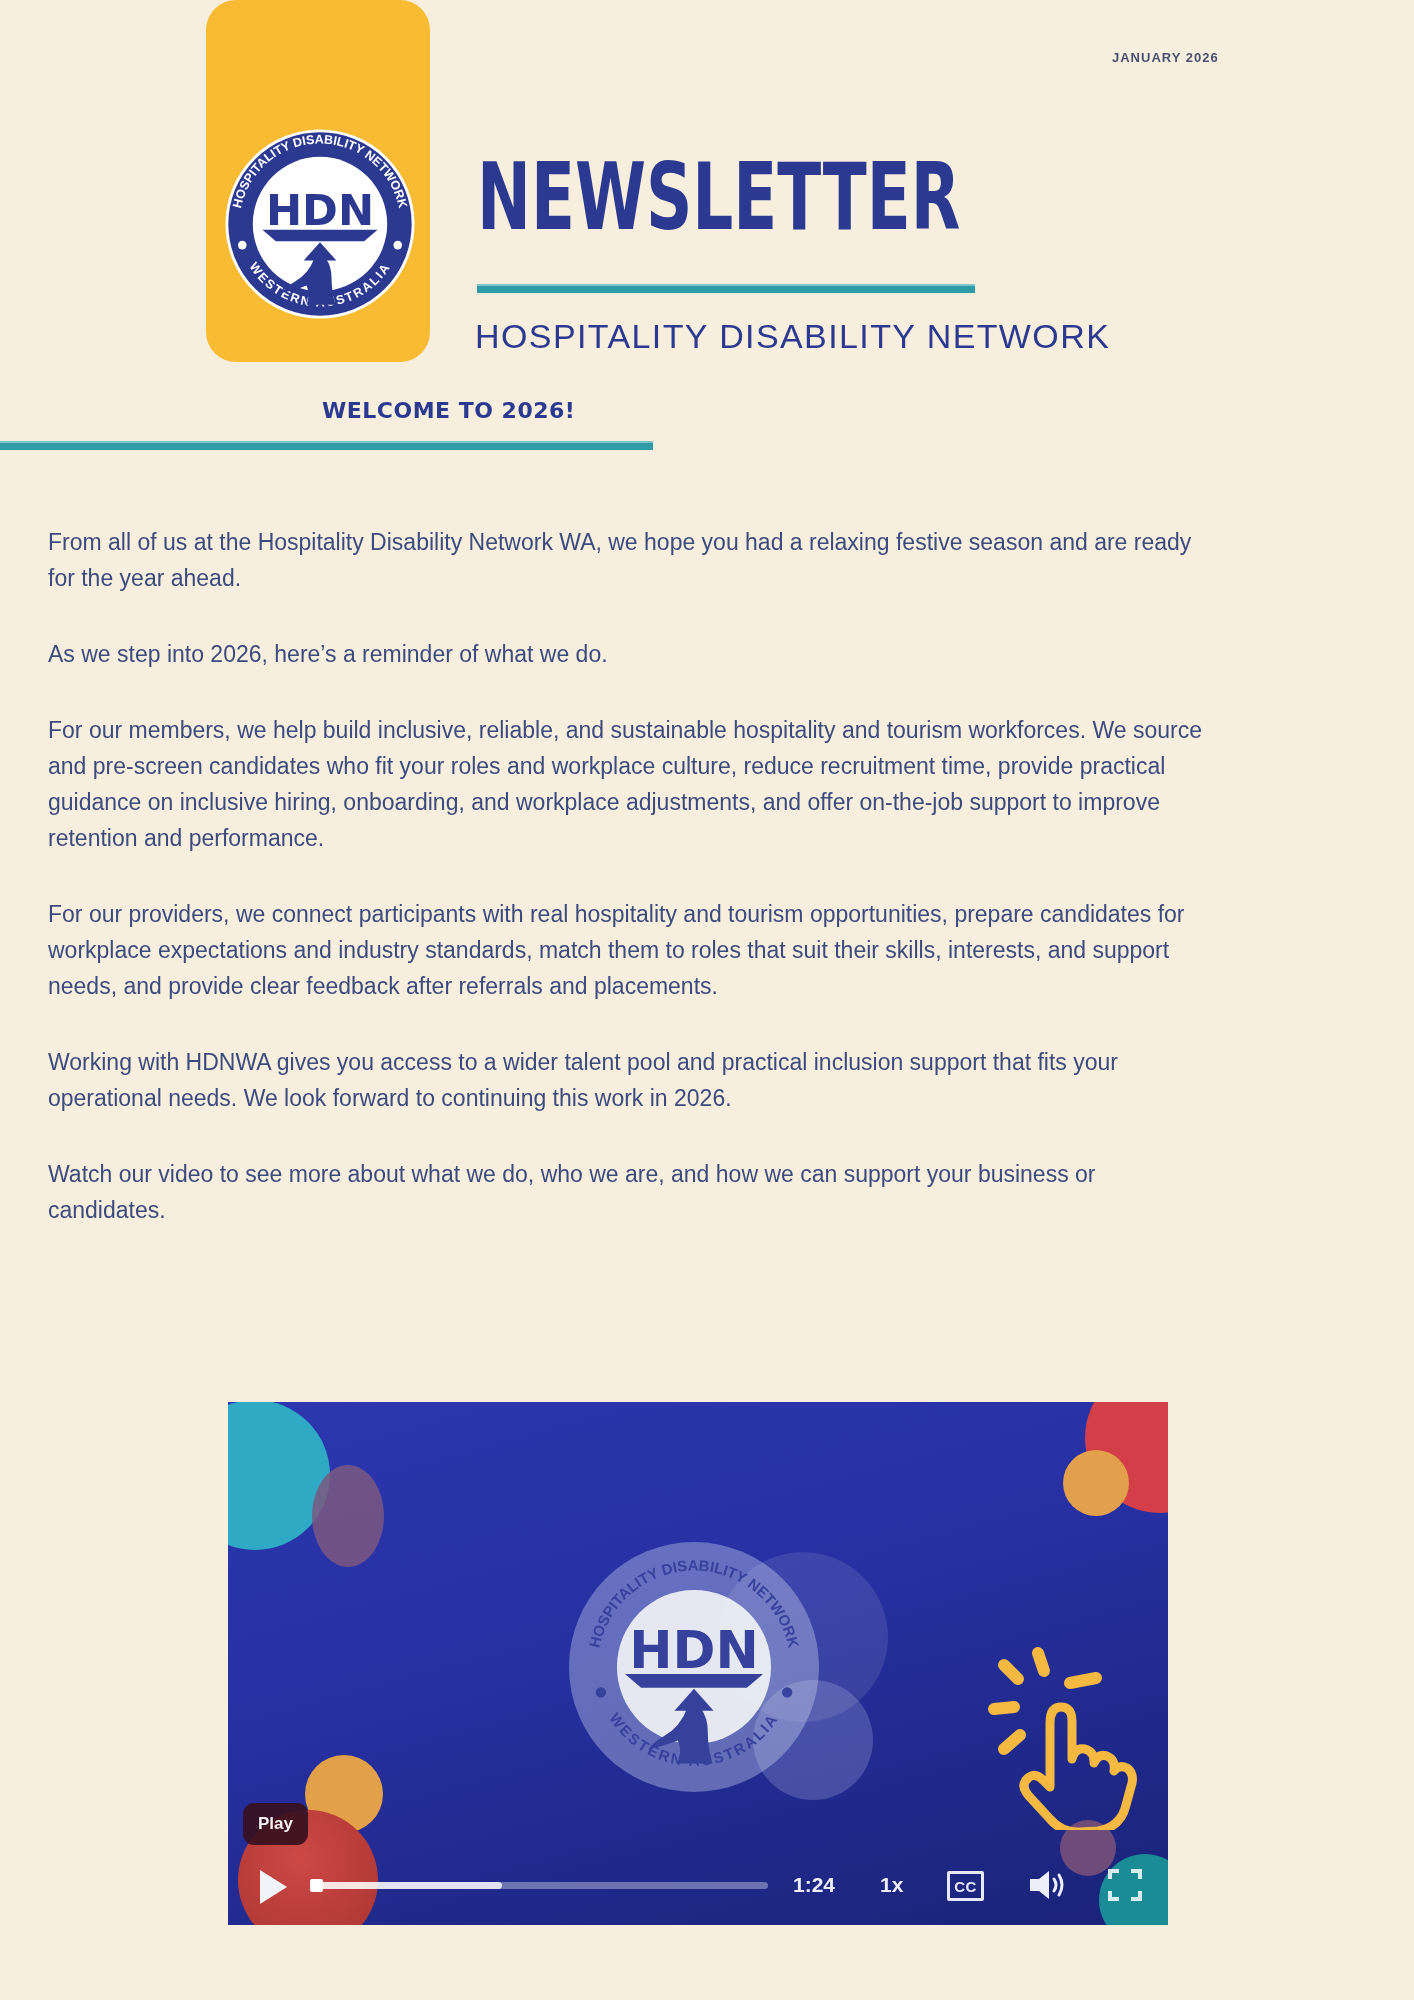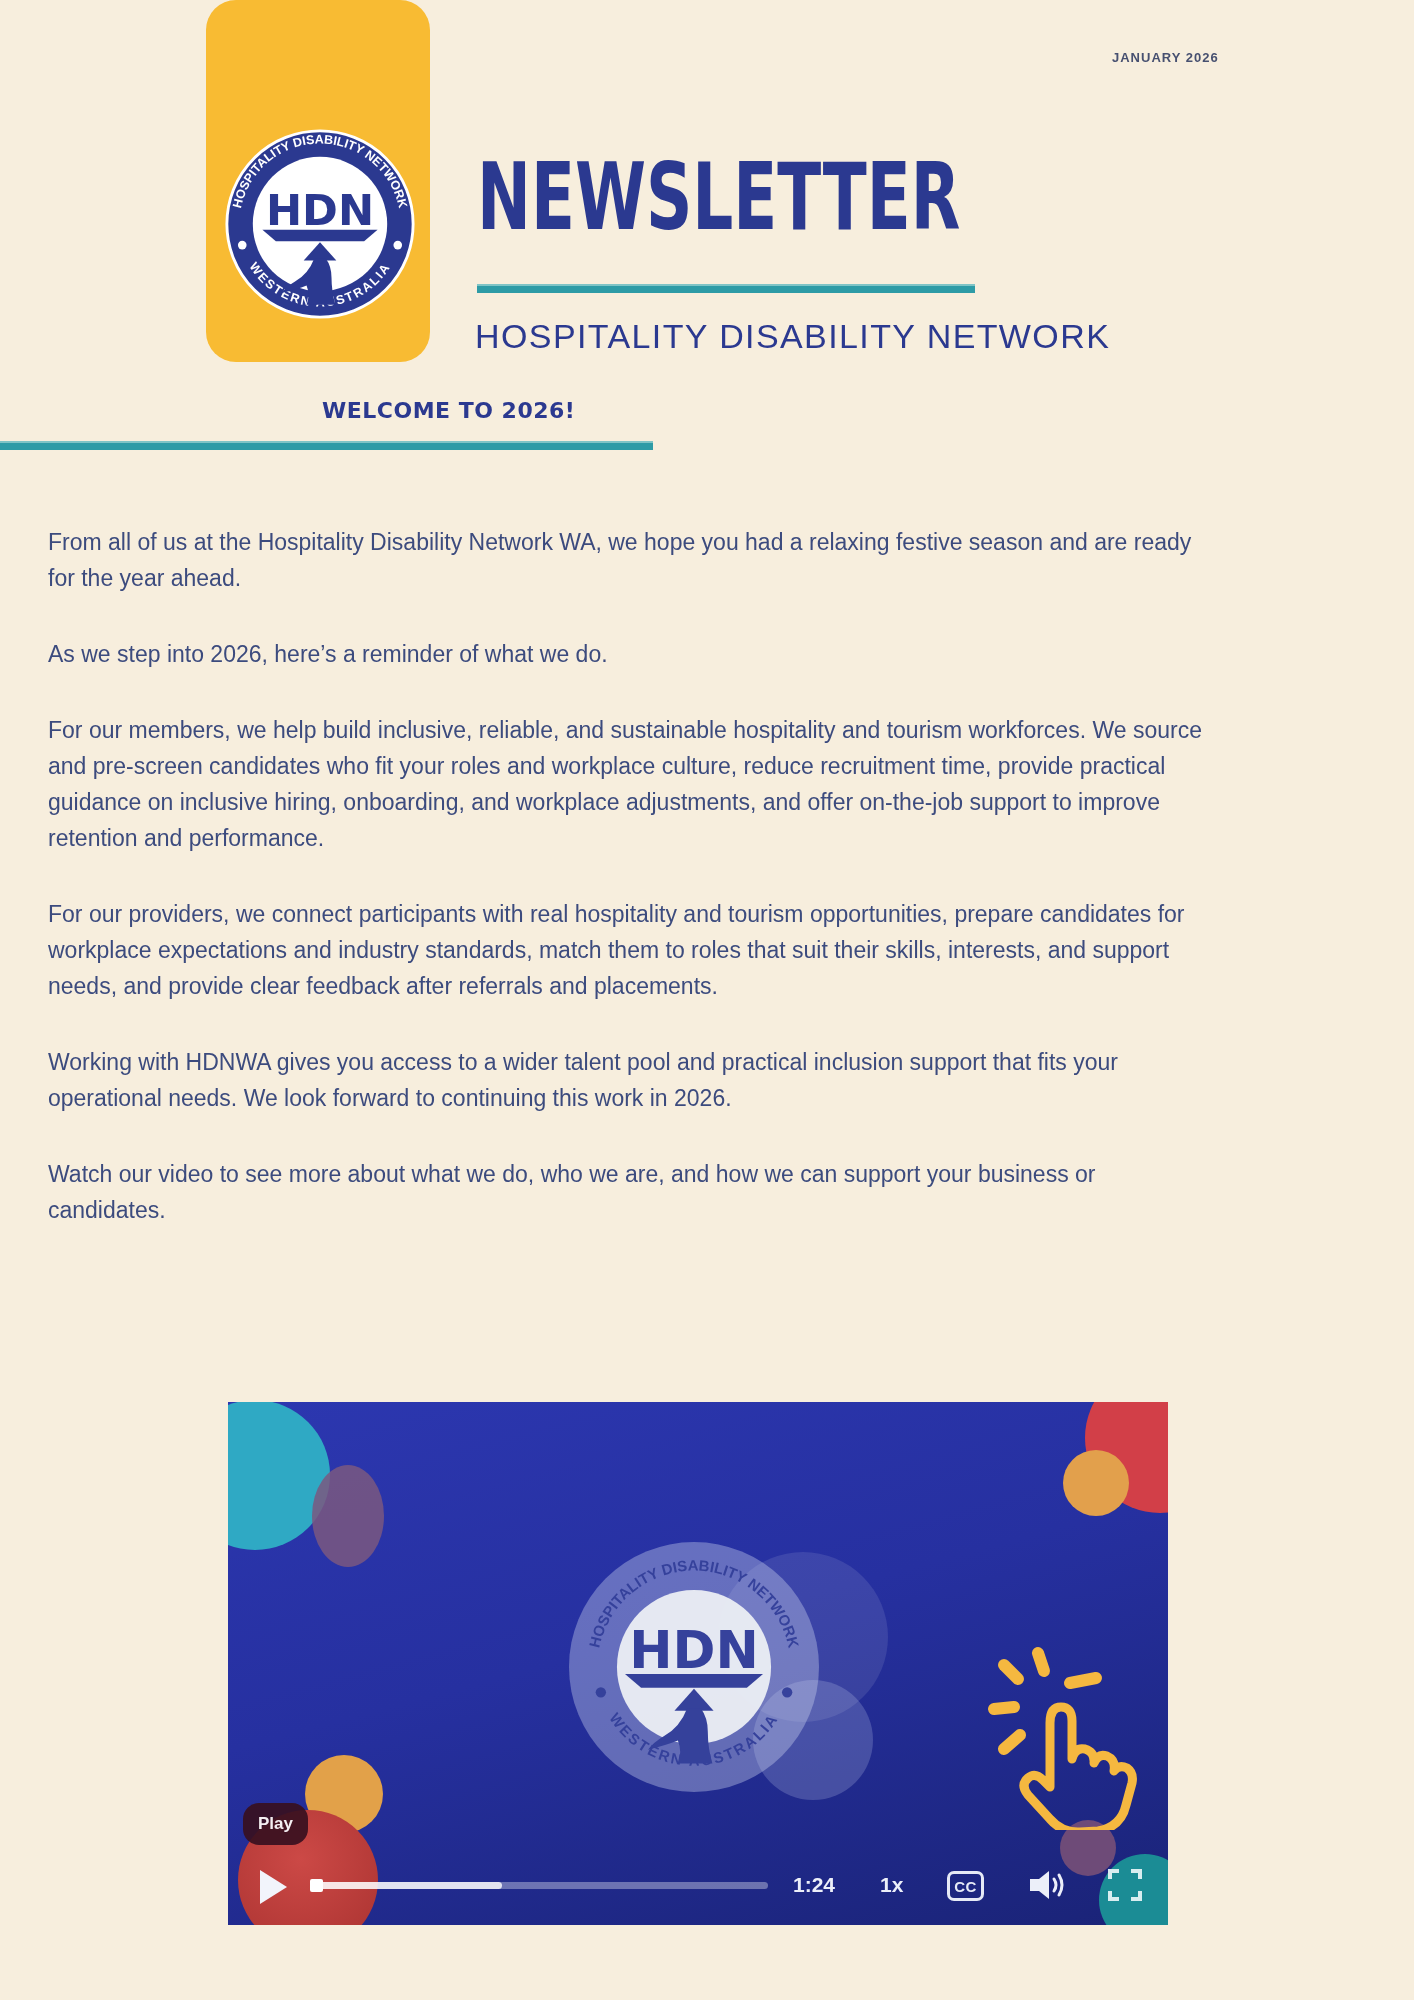--- a/index.html
+++ b/index.html
@@ -51,35 +51,35 @@
   .bokeh-b{left:525px;top:278px;width:120px;height:120px;background:rgba(205,215,240,.22);}
   .orange-bl{left:77px;top:353px;width:78px;height:78px;background:#E2A149;}
   .red-bl{left:10px;top:408px;width:140px;height:140px;
           background:radial-gradient(circle at 45% 35%,#CC4946,#A93230);}
   .teal-br{left:871px;top:452px;width:92px;height:92px;background:#1B8C95;z-index:22;}
   .purple-br{left:832px;top:418px;width:56px;height:56px;background:#6E4B78;z-index:21;}
   .logo-video{position:absolute;left:351px;top:150px;width:230px;height:230px;opacity:.95;}
   .hand{position:absolute;left:760px;top:243px;width:165px;height:185px;z-index:24;}
 
   .play-pill{position:absolute;left:15px;top:401px;width:65px;height:42px;z-index:26;
-             background:rgba(56,16,31,.92);border-radius:16px;display:flex;align-items:center;
+             background:rgba(56,16,31,.92);border-radius:11px;display:flex;align-items:center;
              justify-content:center;color:#F4EEF1;font-weight:bold;font-size:17px;}
   .controls{position:absolute;left:0;top:0;width:100%;height:100%;z-index:30;}
   .play-tri{position:absolute;left:32px;top:468px;width:0;height:0;
             border-left:27px solid #F2F4FB;border-top:17px solid transparent;
             border-bottom:17px solid transparent;}
   .track{position:absolute;left:84px;top:480px;width:456px;height:7px;border-radius:4px;
          background:rgba(255,255,255,.35);}
   .buffered{position:absolute;left:0;top:0;height:7px;width:190px;border-radius:4px;
             background:rgba(255,255,255,.8);}
   .knob{position:absolute;left:-2px;top:-3px;width:13px;height:13px;background:#fff;border-radius:2px;}
   .time,.speed{position:absolute;top:471px;font-size:21px;font-weight:bold;color:#ECEFF9;}
   .time{left:565px;text-align:right;} .speed{left:652px;}
   .cc{position:absolute;left:719px;top:469px;width:37px;height:30px;border:3px solid #E6EAF6;
-      border-radius:7px;box-sizing:border-box;display:flex;align-items:center;justify-content:center;
+      border-radius:2px;box-sizing:border-box;display:flex;align-items:center;justify-content:center;
       color:#E6EAF6;font-size:15px;font-weight:bold;letter-spacing:.5px;}
   .vol{position:absolute;left:800px;top:466px;width:42px;height:34px;}
   .fs{position:absolute;left:879px;top:466px;width:36px;height:34px;}
 </style>
 </head>
 <body>
 
 <div class="page">
 
   <div class="yellow-tab"></div>

